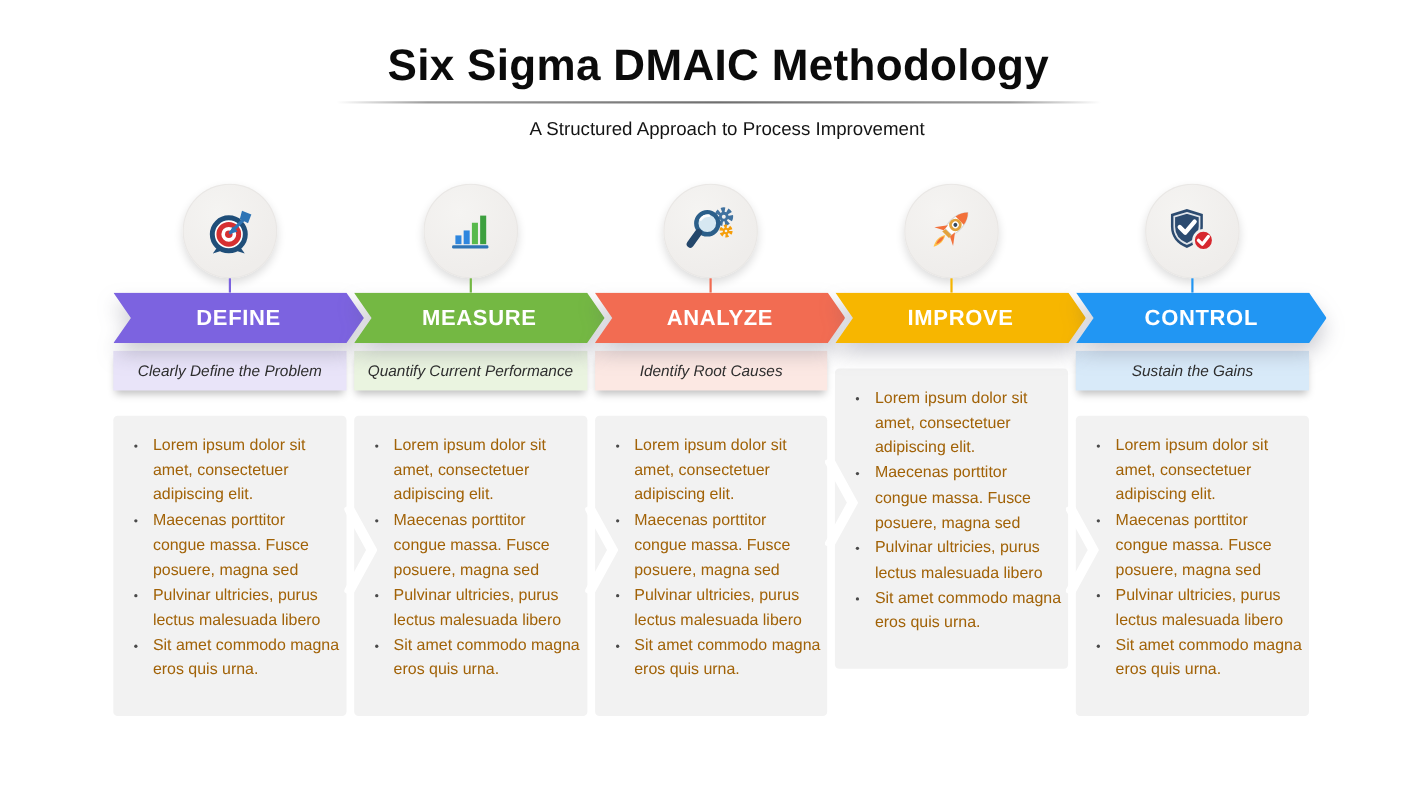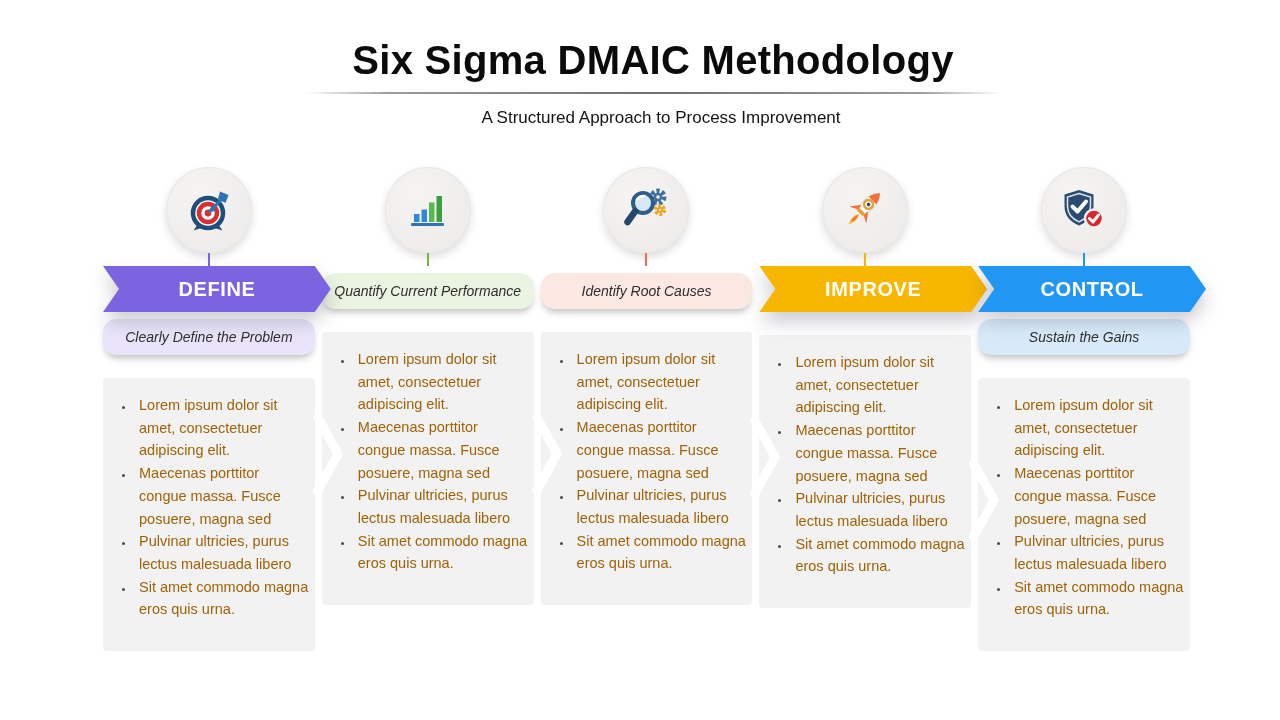--- a/index.html
+++ b/index.html
@@ -28,21 +28,21 @@
 
   .banner-wrap { position:relative; z-index:2; filter:drop-shadow(0 10px 9px rgba(90,90,110,0.30)); }
   .banner { height:46px; width:calc(100% + 16px); background:var(--c);
             clip-path:polygon(0 0, calc(100% - 16px) 0, 100% 50%, calc(100% - 16px) 100%, 0 100%, 16px 50%);
             display:flex; align-items:center; justify-content:center;
             color:#fff; font-size:20px; font-weight:700; letter-spacing:0.6px; }
 
   .tagline { margin-top:7px; height:36px; background:var(--t);
              display:flex; align-items:center; justify-content:center;
              font-style:italic; font-size:14px; color:#2e2e2e;
-             box-shadow:0 5px 7px -2px rgba(0,0,0,0.25); position:relative; z-index:1;border-radius:14px; }
+             box-shadow:0 5px 7px -2px rgba(0,0,0,0.25); position:relative; z-index:1; }
 
   .body-box { margin-top:23px; height:273px; background:#f2f2f2; border-radius:4px; position:relative; }
   .body-box ul { margin:0; padding:16px 6px 0 32px; list-style:disc; }
   .body-box li { font-size:14.5px; line-height:22.7px; color:#a16207; padding-left:4px; }
   .body-box li::marker { font-size:0.75em; color:#4a4a4a; }
 
   .chev { position:absolute; left:-9px; top:77px; pointer-events:none; }
 </style>
 </head>
 <body>
@@ -87,20 +87,23 @@
       <div class="icon-circle">
         <svg viewBox="0 0 48 48">
           <rect x="7" y="37" width="33" height="3" rx="1.2" fill="#2e74b5"></rect>
           <rect x="10" y="28" width="5.5" height="8" fill="#2e86de"></rect>
           <rect x="17.5" y="23.5" width="5.5" height="12.5" fill="#2e86de"></rect>
           <rect x="25" y="16.5" width="5.5" height="19.5" fill="#58b94c"></rect>
           <rect x="32.5" y="10" width="5.5" height="26" fill="#3da03f"></rect>
         </svg>
       </div>
       <div class="connector"></div>
+      <div class="banner-wrap">
+        <div class="banner">MEASURE</div>
+      </div>
       <div class="tagline">Quantify Current Performance</div>
       <div class="body-box">
         <svg class="chev" width="30" height="90" viewBox="0 0 30 90">
           <polyline points="3,5 25,45 3,85" fill="none" stroke="#ffffff" stroke-width="9"></polyline>
         </svg>
         <ul>
           <li>Lorem ipsum dolor sit amet, consectetuer adipiscing elit.</li>
           <li>Maecenas porttitor congue massa. Fusce posuere, magna sed</li>
           <li>Pulvinar ultricies, purus lectus malesuada libero</li>
           <li>Sit amet commodo magna eros quis urna.</li>
@@ -116,20 +119,23 @@
           <circle cx="36" cy="11" r="1.8" fill="#f1f0ee"></circle>
           <circle cx="38" cy="24" r="4" fill="none" stroke="#f59e0b" stroke-width="4" stroke-dasharray="2.4 1.8"></circle>
           <circle cx="38" cy="24" r="2.9" fill="#f59e0b"></circle>
           <circle cx="38" cy="24" r="1.2" fill="#f1f0ee"></circle>
           <circle cx="21" cy="17" r="10" fill="#d6e8f2" stroke="#2b5f8a" stroke-width="4"></circle>
           <path d="M15 13.5 a8.5 8.5 0 0 1 7.5 -3.5" stroke="#ffffff" stroke-width="2.4" fill="none" stroke-linecap="round"></path>
           <line x1="13" y1="25.5" x2="5.5" y2="36" stroke="#24476b" stroke-width="6.5" stroke-linecap="round"></line>
         </svg>
       </div>
       <div class="connector"></div>
+      <div class="banner-wrap">
+        <div class="banner">ANALYZE</div>
+      </div>
       <div class="tagline">Identify Root Causes</div>
       <div class="body-box">
         <svg class="chev" width="30" height="90" viewBox="0 0 30 90">
           <polyline points="3,5 25,45 3,85" fill="none" stroke="#ffffff" stroke-width="9"></polyline>
         </svg>
         <ul>
           <li>Lorem ipsum dolor sit amet, consectetuer adipiscing elit.</li>
           <li>Maecenas porttitor congue massa. Fusce posuere, magna sed</li>
           <li>Pulvinar ultricies, purus lectus malesuada libero</li>
           <li>Sit amet commodo magna eros quis urna.</li>

